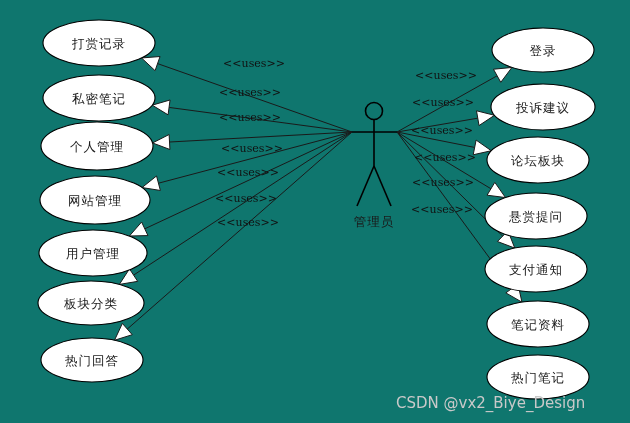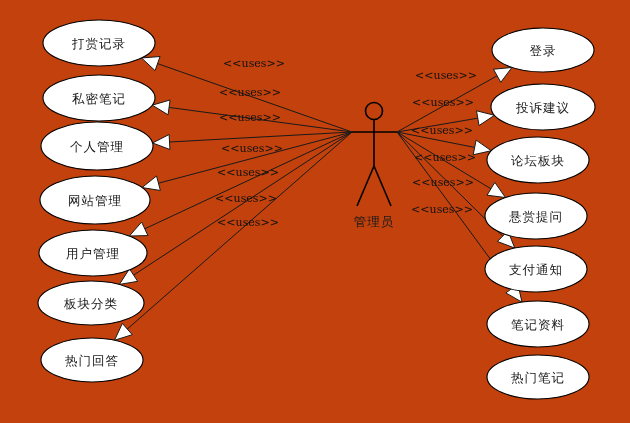--- a/index.html
+++ b/index.html
@@ -4,21 +4,21 @@
 <style>
   html, body {
     margin: 0;
     padding: 0;
     background: #ffffff;
   }
   #canvas {
     position: relative;
     width: 630px;
     height: 423px;
-    background: #c2410c;
+    background: #0f766e;
     overflow: hidden;
     font-family: "DejaVu Sans", sans-serif;
   }
   #diagram-svg {
     position: absolute;
     left: 0;
     top: 0;
     width: 630px;
     height: 423px;
   }
@@ -157,14 +157,15 @@
       <circle class="actor-stroke" cx="374" cy="111" r="8.5"></circle>
       <line class="actor-stroke" x1="374" y1="120" x2="374" y2="166"></line>
       <line class="actor-stroke" x1="352" y1="132" x2="397" y2="132"></line>
       <line class="actor-stroke" x1="374" y1="166" x2="357" y2="206"></line>
       <line class="actor-stroke" x1="374" y1="166" x2="391" y2="206"></line>
       <text id="actor-name-text" class="actor-label" x="374" y="226" text-anchor="middle">管理员</text>
     </g>
 
   </svg>
 
+  <div class="watermark" id="watermark-el" style="left: 396px; top: 394px; color: rgb(201, 201, 201);">CSDN @vx2_Biye_Design</div>
 
 </div>
 
 </body></html>

